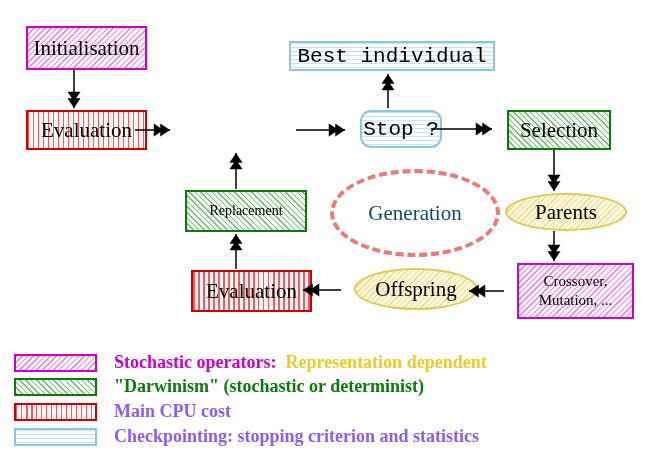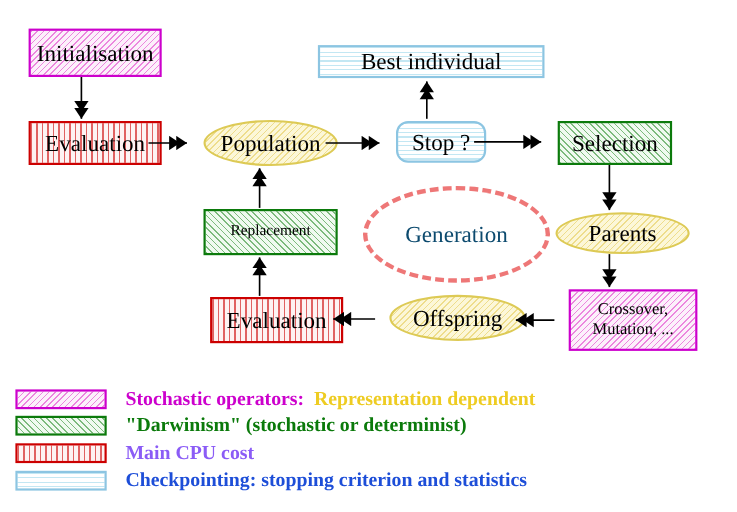--- a/index.html
+++ b/index.html
@@ -23,52 +23,52 @@
     border:2px solid #0b7a0b;
     background:repeating-linear-gradient(45deg,#7cba7c 0px,#7cba7c 1px,#f0faf0 1px,#f0faf0 4px);
   }
   .redv {
     border:2px solid #cc0000;
     background:repeating-linear-gradient(90deg,#e06262 0px,#e06262 1.5px,#fdf3f3 1.5px,#fdf3f3 5px);
   }
   .cyanh {
     border:2px solid #8cc5e2;
     background:repeating-linear-gradient(180deg,#c3e7f3 0px,#c3e7f3 1px,#ffffff 1px,#ffffff 4px);
+    font-family:Liberation Mono, monospace;
   }
   .yellow-ellipse {
     border:2px solid #ddca55; border-radius:50%;
     background:repeating-linear-gradient(135deg,#eedd8c 0px,#eedd8c 1px,#fcf7d8 1px,#fcf7d8 4px);
   }
   .gen-ellipse {
     border:4px dashed #ee7777; border-radius:50%;
     color:#0c4a6e; background:transparent; z-index:1;
   }
   .rounded { border-radius:11px; }
   svg.arrows { position:absolute; left:0; top:0; z-index:3; pointer-events:none; }
   
   .legend-row { position:absolute; display:flex; align-items:center; z-index:2; }
   .swatch { width:79px; height:14px; box-sizing:content-box; }
   .legend-text { margin-left:17px; font-size:18px; font-weight:bold; white-space:nowrap; }
   .legend-text .part2 { margin-left:9px; }
   .t-magenta { color:#cc00cc; }
   .t-gold { color:#eecc22; }
   .t-green { color:#0b7a0b; }
   .t-red { color:#8b5cf6; }
-  .t-lblue { color:#1d4ed8; }
+  .t-lblue { color:#8b5cf6; }
 </style>
 </head>
 <body>
 
 <div class="canvas">
 
   <div class="node magenta lbl" style="left:14px; top:26px; width:121px; height:44px;">Initialisation</div>
 
   <div class="node redv lbl" style="left:14px; top:110px; width:121px; height:40px;">Evaluation</div>
 
-  <div class="node yellow-ellipse lbl" style="left:173px; top:109px; width:122px; height:42px;">Population</div>
 
   <div class="node cyanh lbl" style="left:277px; top:41px; width:206px; height:30px;">Best individual</div>
 
   <div class="node cyanh rounded lbl" style="left:348px; top:110px; width:82px; height:38px;">Stop ?</div>
 
   <div class="node green lbl" style="left:495px; top:110px; width:104px; height:40px;">Selection</div>
 
   <div class="node green lbl-sm" style="left:173px; top:190px; width:122px; height:42px; font-size:14px;">Replacement</div>
 
   <div class="node gen-ellipse lbl" style="left:318px; top:169px; width:170px; height:88px;">Generation</div>

